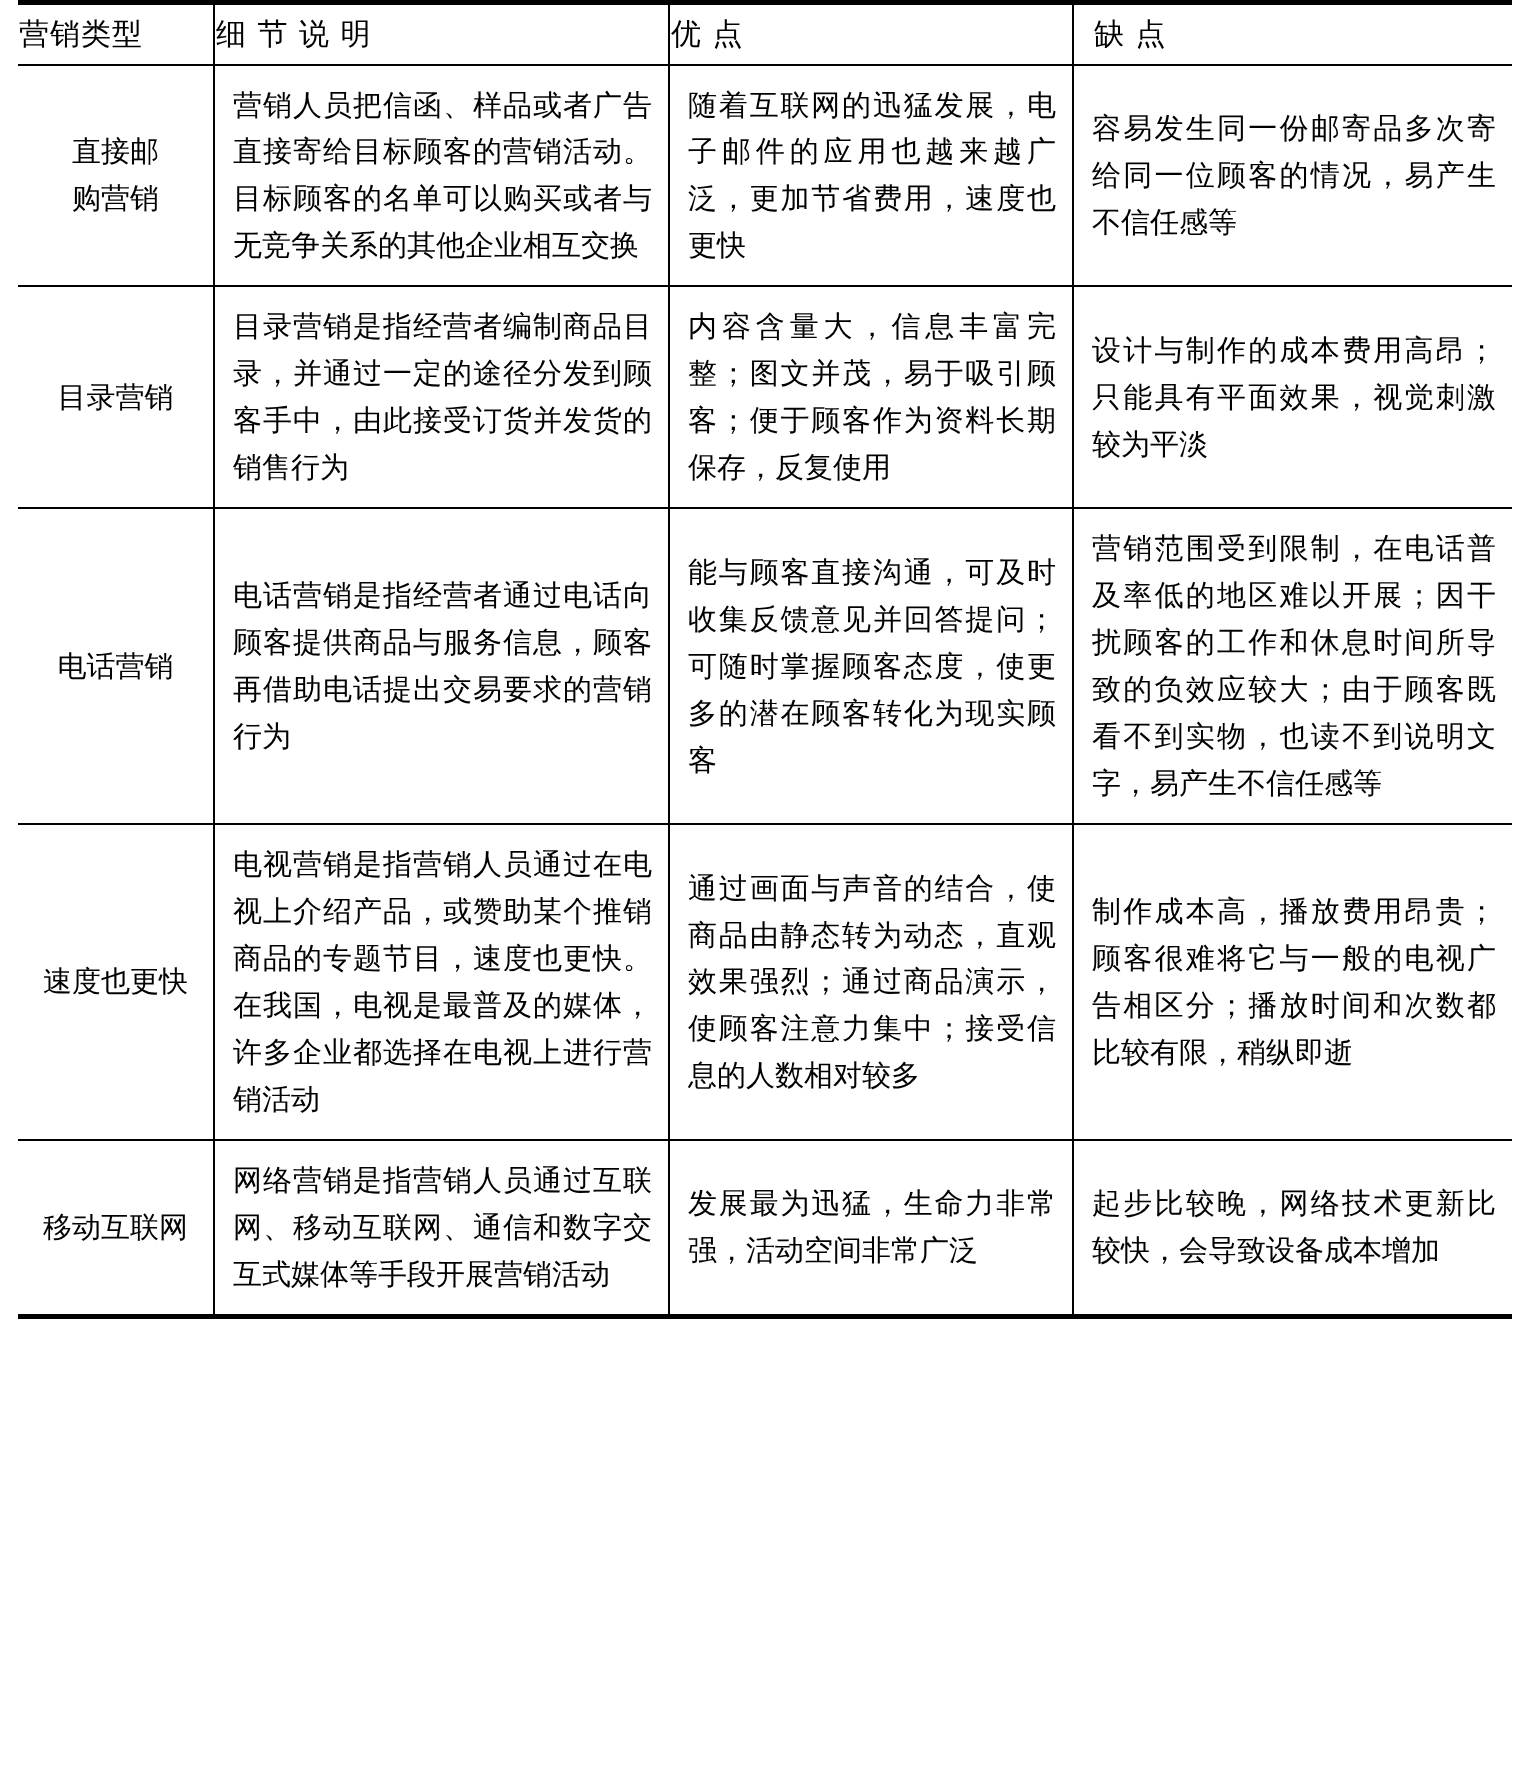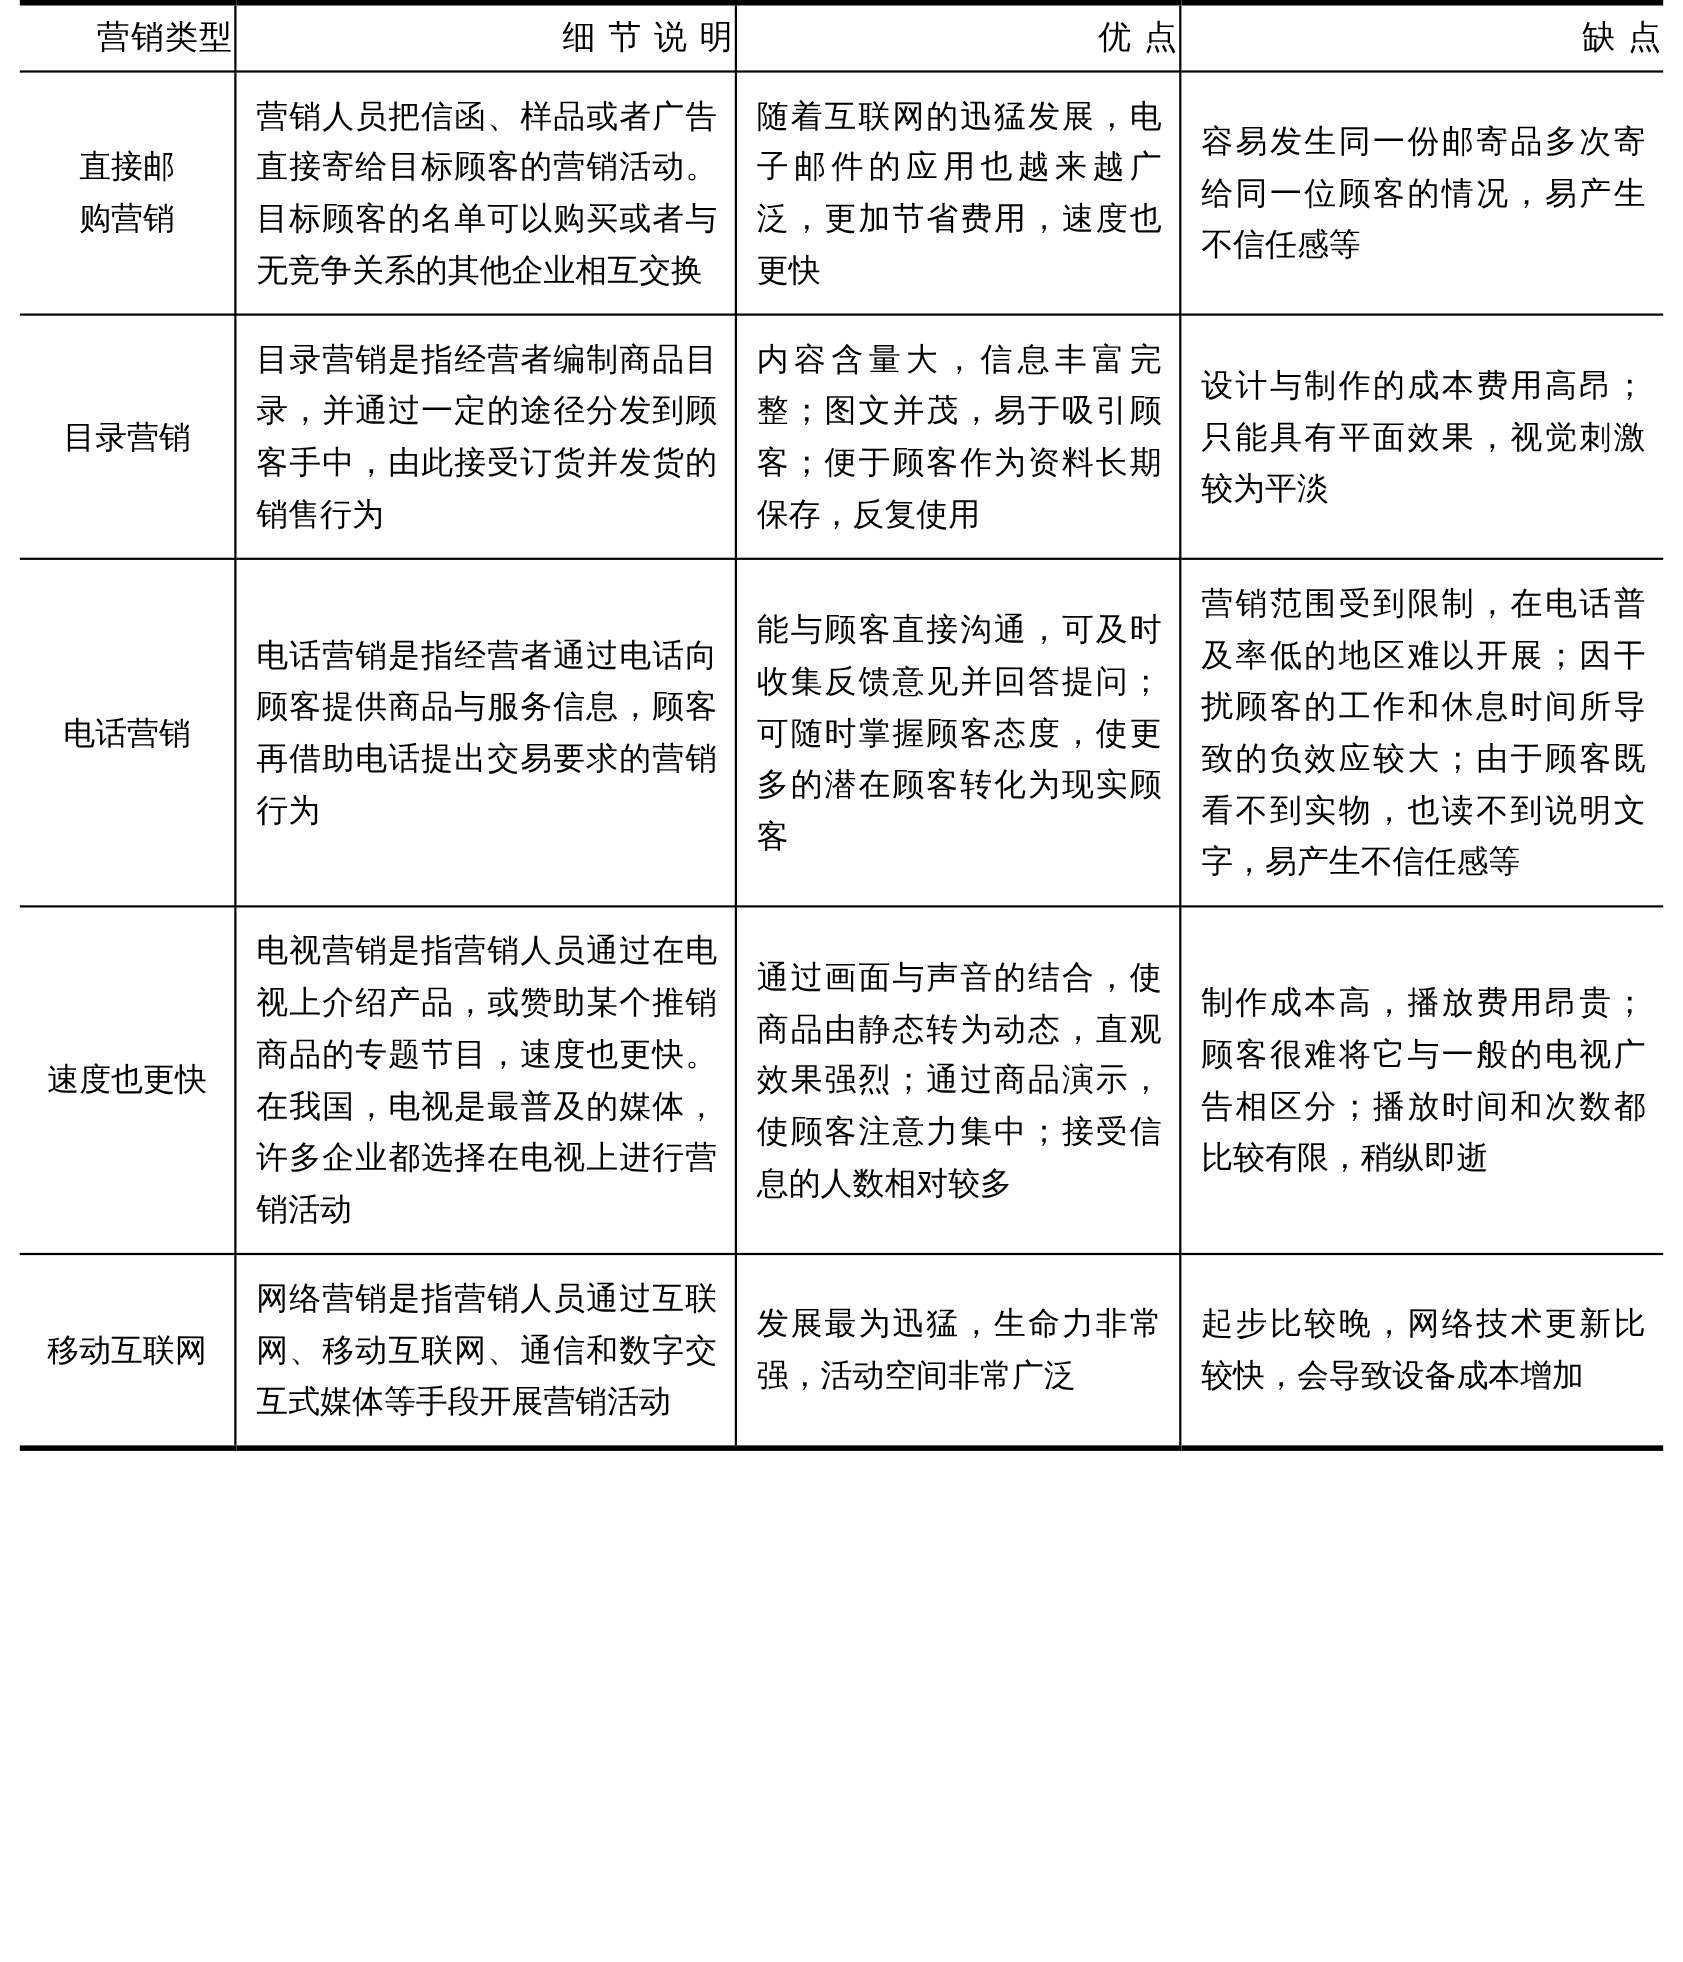--- a/index.html
+++ b/index.html
@@ -31,21 +31,21 @@
   thead tr.head-row {
     height: 62px;
   }
   thead th {
     border-left: 2px solid #000;
     border-right: 2px solid #000;
     border-top: 5px solid #000;
     border-bottom: 2px solid #000;
     font-weight: normal;
     font-size: 30px;
-    text-align: right;
+    text-align: left;
     vertical-align: middle;
     letter-spacing: 1px;
   }
   thead th.first {
     border-left: none;
   }
   thead th.last {
     border-right: none;
     padding-left: 20px;
   }

